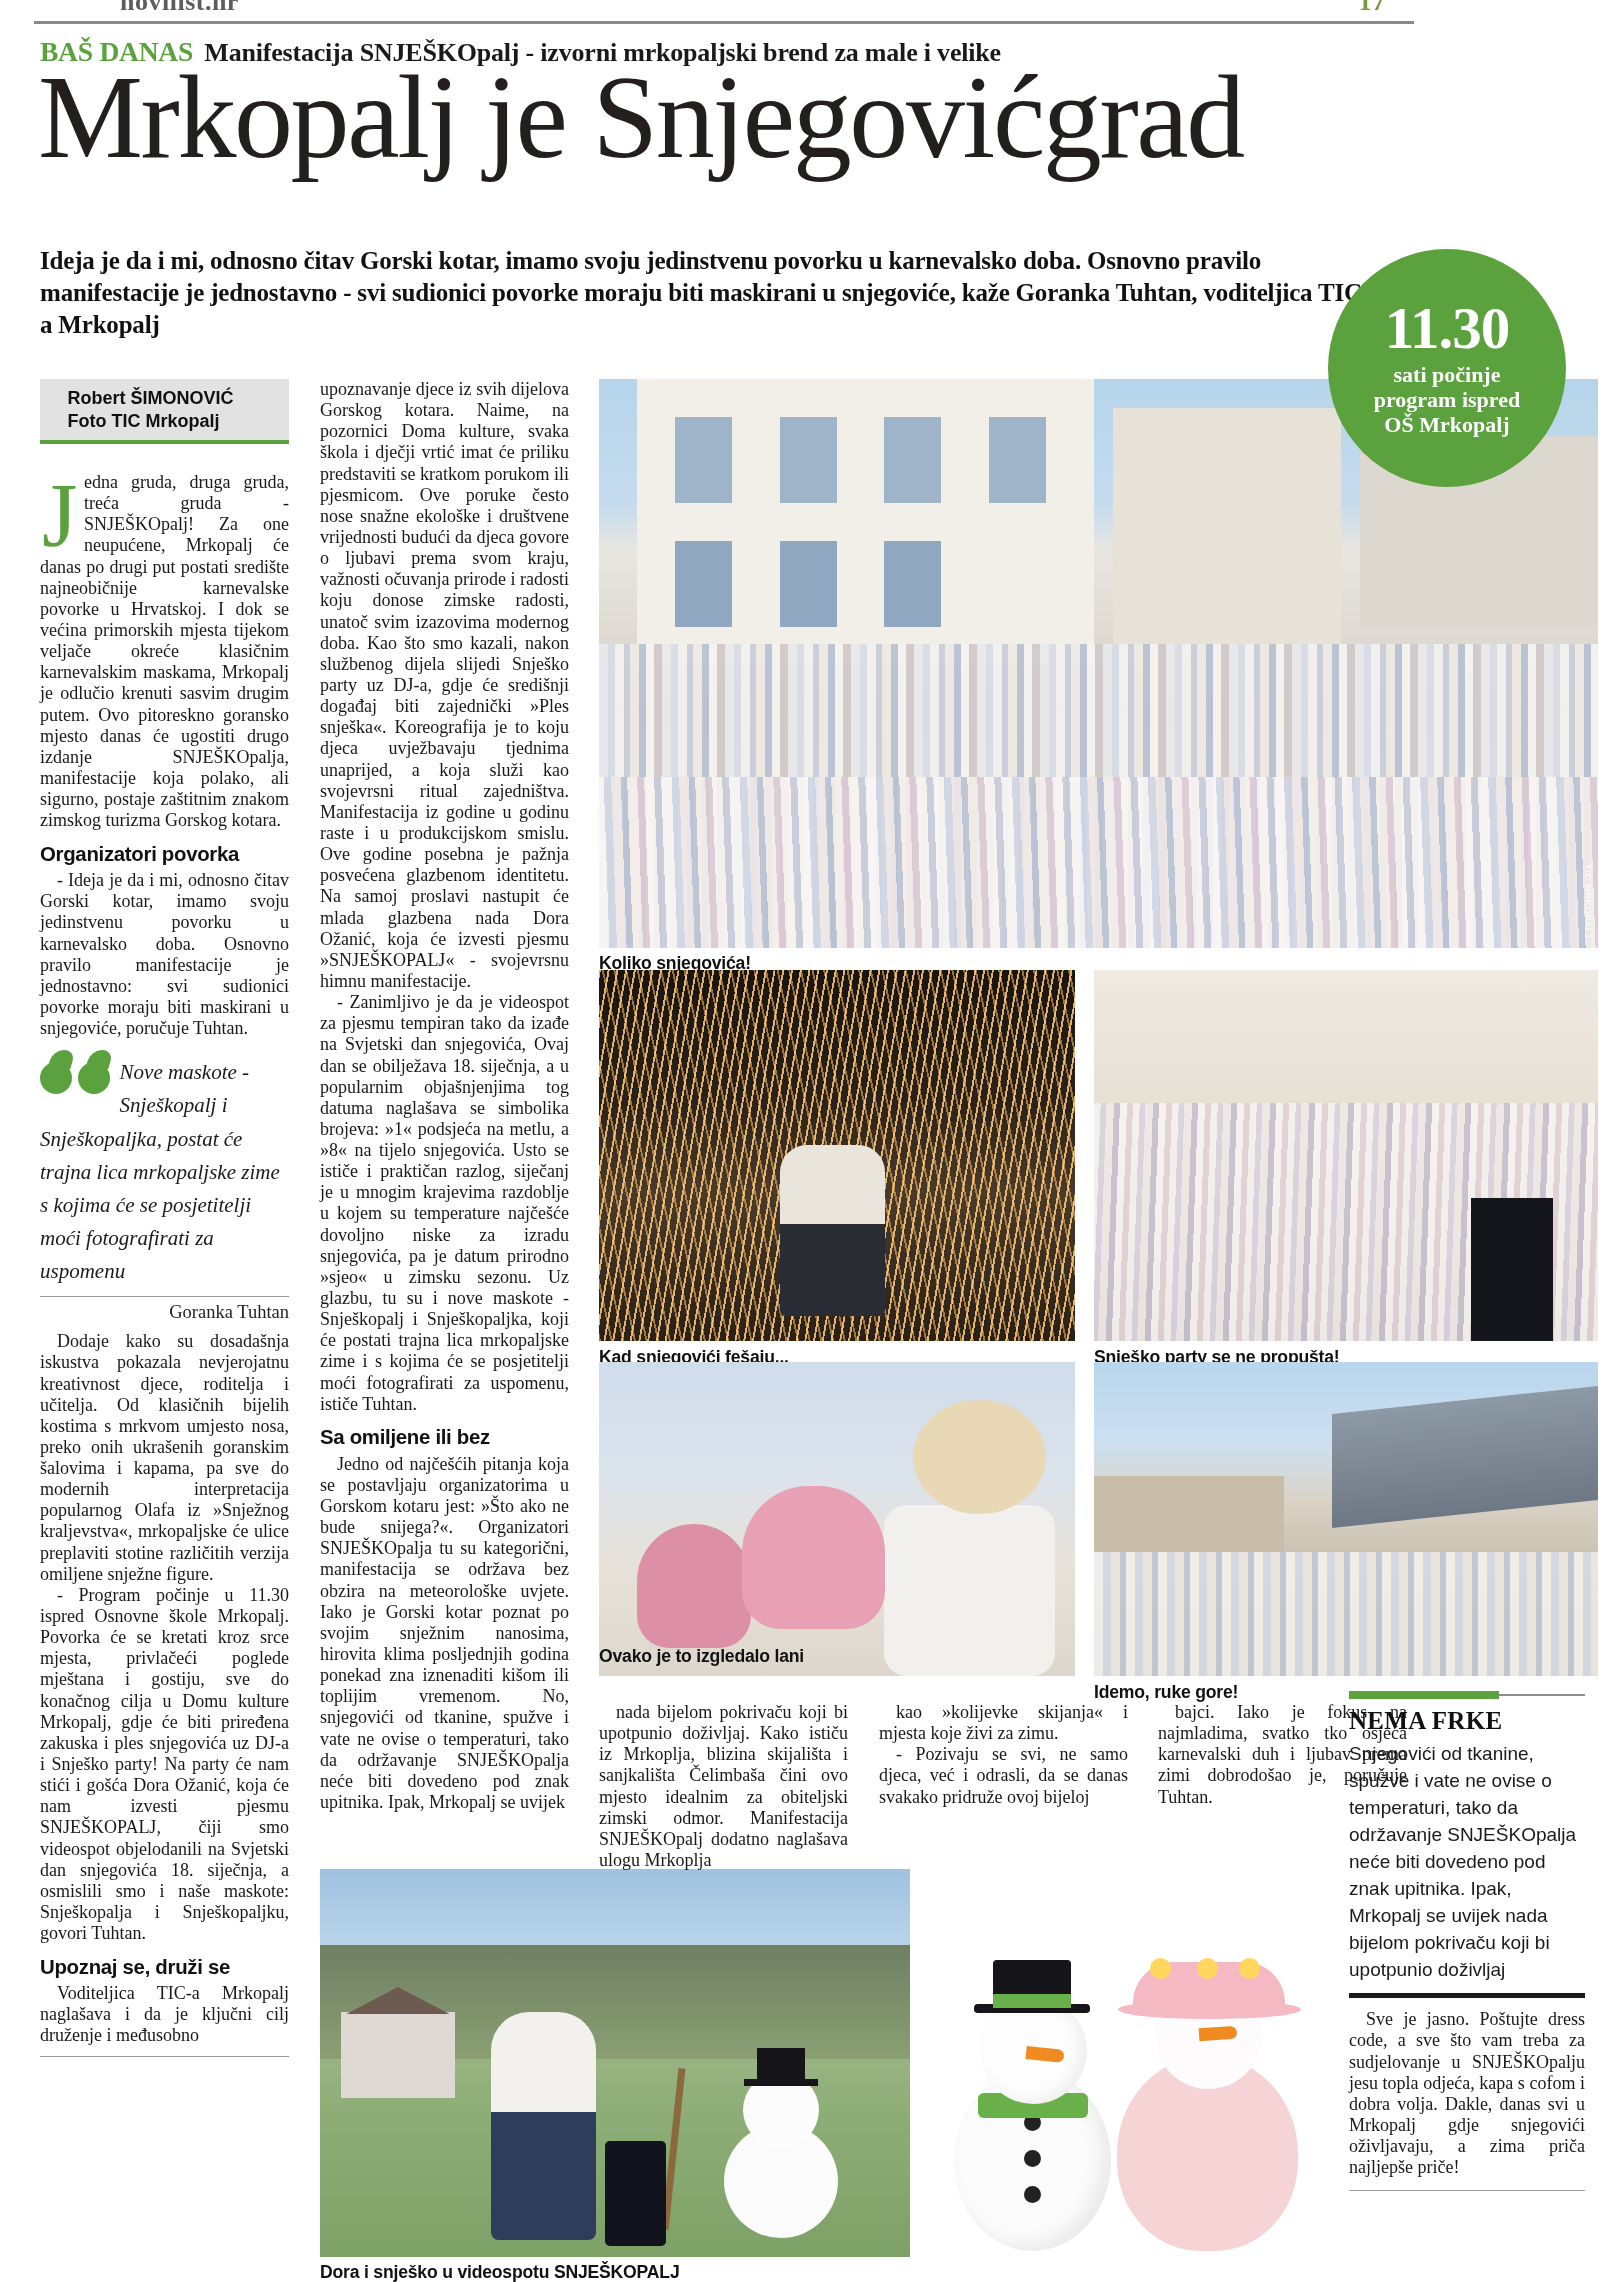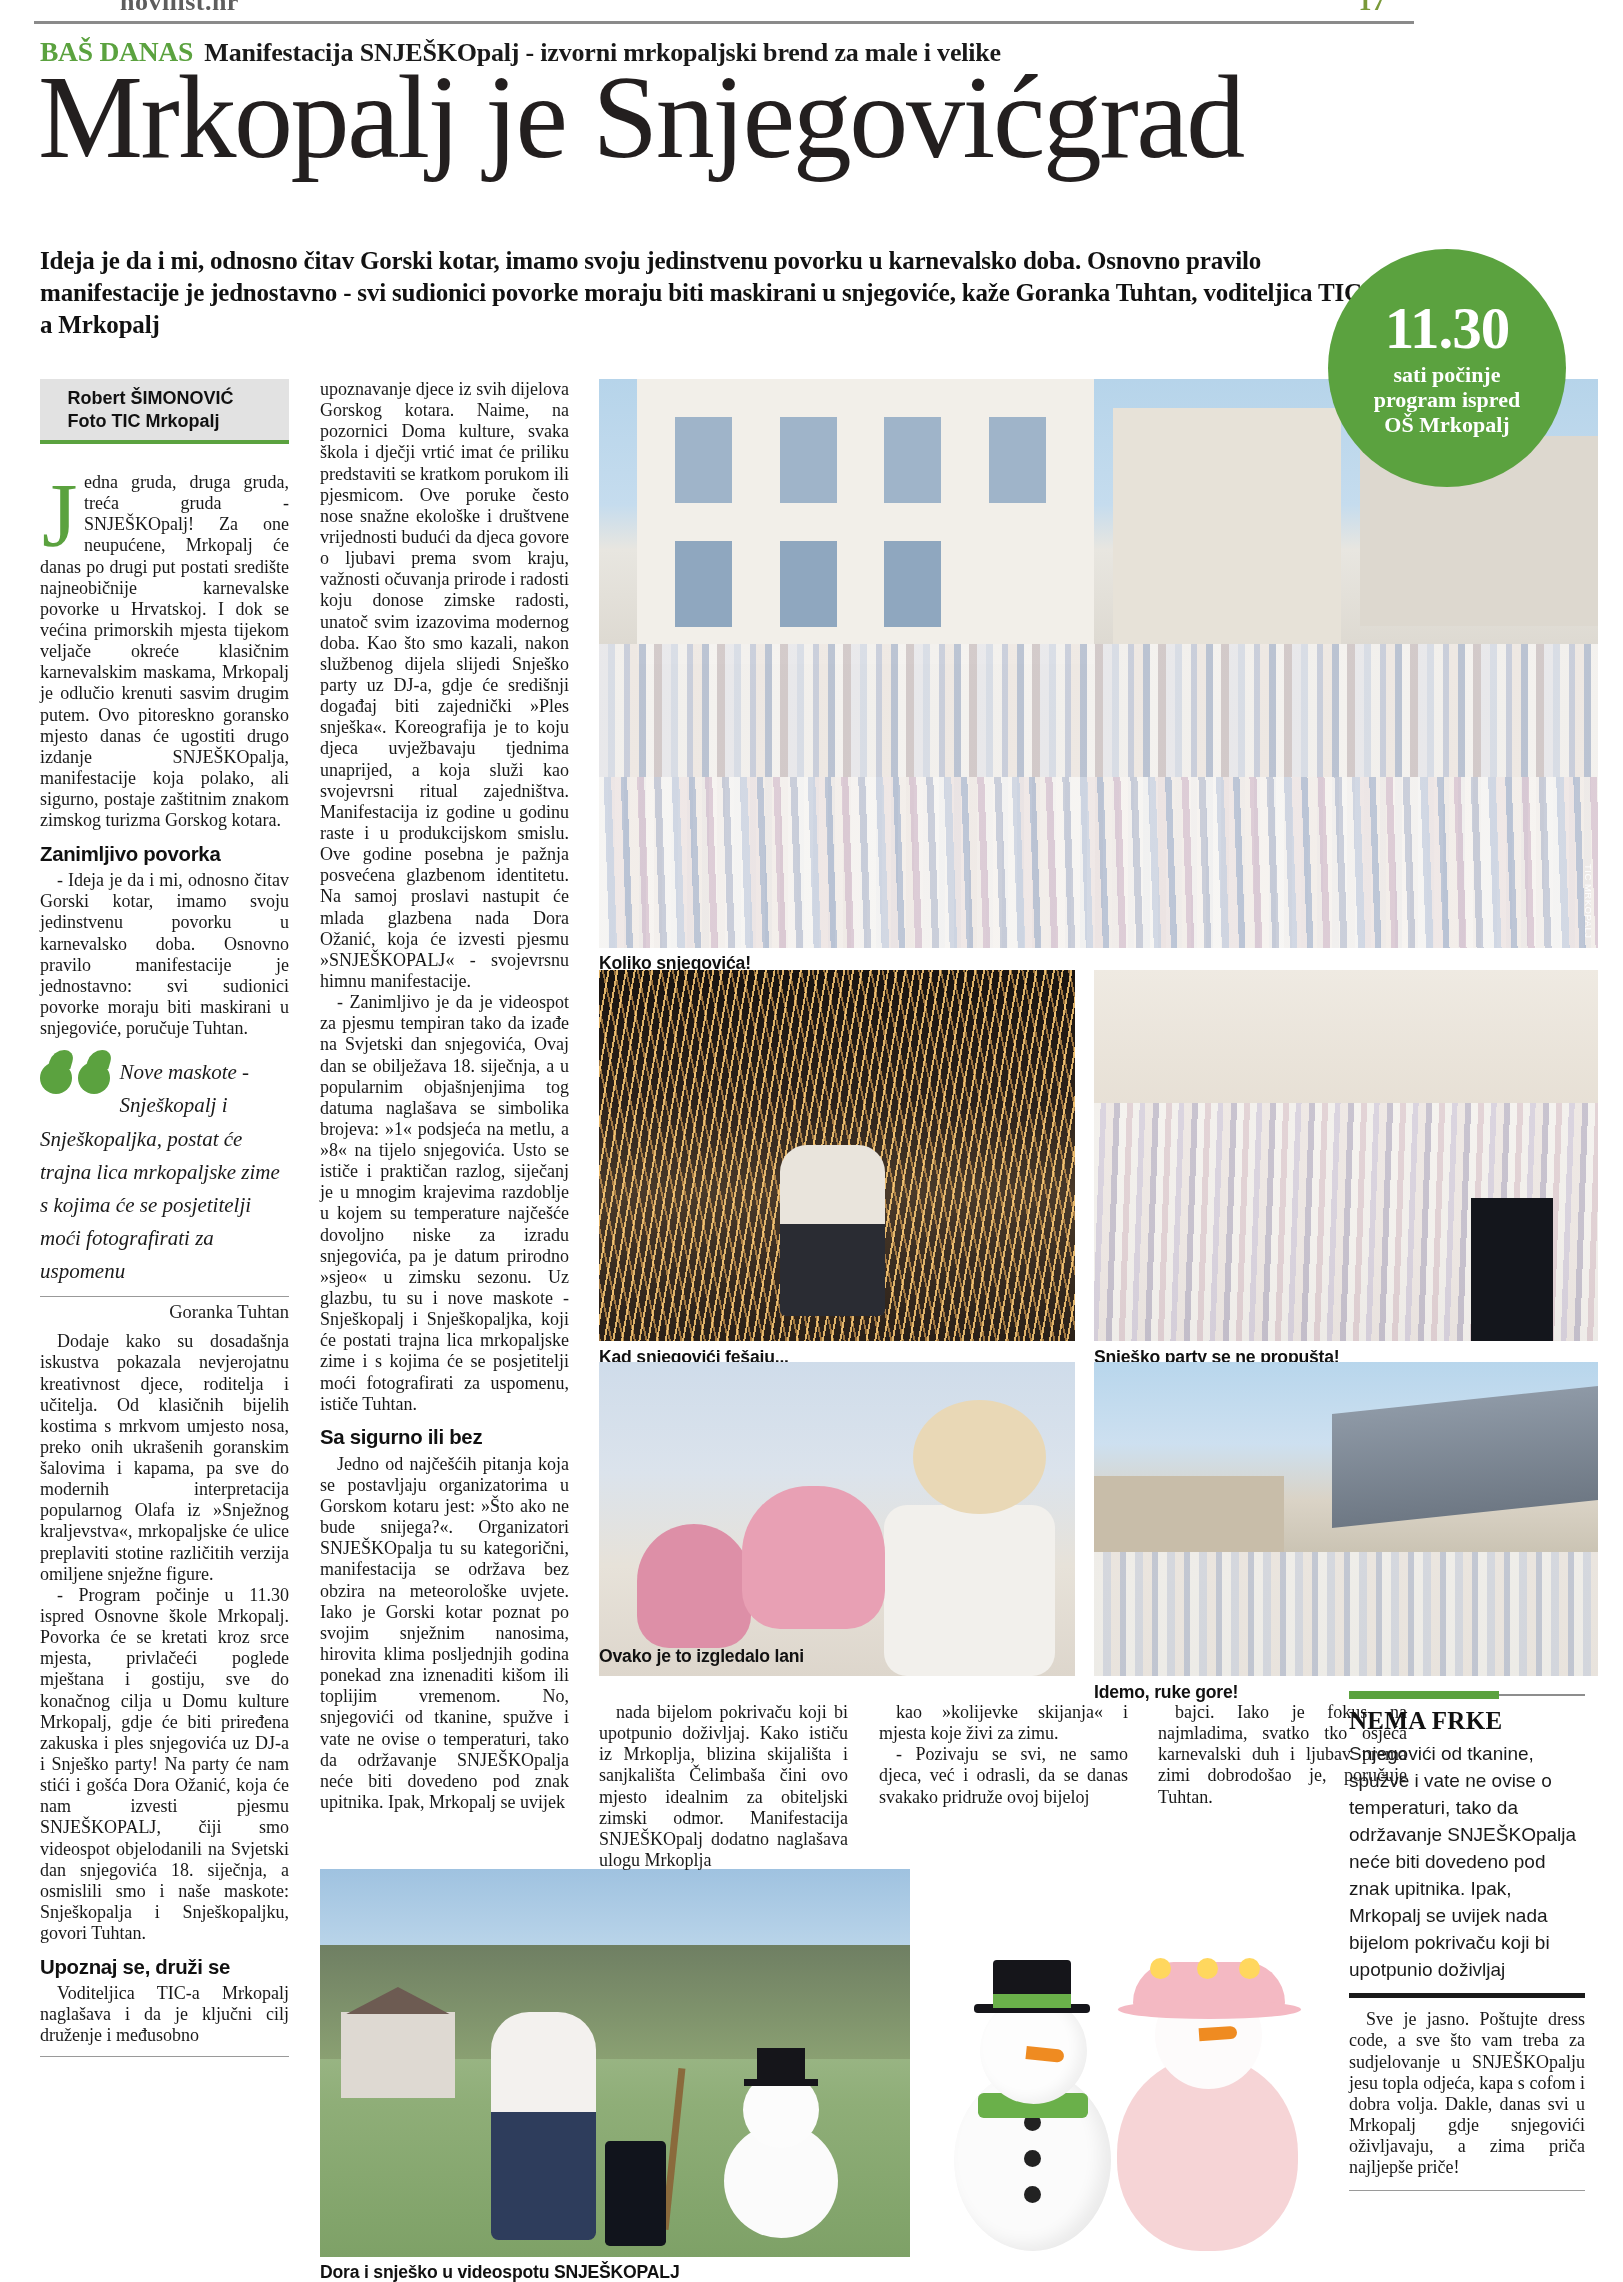--- a/index.html
+++ b/index.html
@@ -414,21 +414,21 @@
   <div class="byline-box">
     <div>Robert ŠIMONOVIĆ</div>
     <div>Foto TIC Mrkopalj</div>
   </div>
 
   <div class="col" id="col1">
     <div style="height:93px"></div>
     <p class="noind">
       <span class="dropcap">J</span><span>edna gruda, druga gruda, treća gruda - SNJEŠKOpalj! Za one neupućene, Mrkopalj će danas po drugi put postati središte najneobičnije karnevalske povorke u Hrvatskoj. I dok se većina primorskih mjesta tijekom veljače okreće klasičnim karnevalskim maskama, Mrkopalj je odlučio krenuti sasvim drugim putem. Ovo pitoreskno goransko mjesto danas će ugostiti drugo izdanje SNJEŠKOpalja, manifestacije koja polako, ali sigurno, postaje zaštitnim znakom zimskog turizma Gorskog kotara.</span>
     </p>
-    <h3 class="subhead">Zanimljivo povorka</h3>
+    <h3 class="subhead">Organizatori povorka</h3>
     <p>- Ideja je da i mi, odnosno čitav Gorski kotar, imamo svoju jedinstvenu povorku u karnevalsko doba. Osnovno pravilo manifestacije je jednostavno: svi sudionici povorke moraju biti maskirani u snjegoviće, poručuje Tuhtan.</p>
 
     <div class="pullquote">
       <div class="pq-mark">
         <span class="a"></span>
           <span class="b"></span>
       </div>
       <div class="pq-text">Nove maskote - Snješkopalj i Snješkopaljka, postat će trajna lica mrkopaljske zime s kojima će se posjetitelji moći fotografirati za uspomenu</div>
       <div class="pq-rule">
         <div class="pq-attr">Goranka Tuhtan</div>
@@ -438,21 +438,21 @@
     <p>Dodaje kako su dosadašnja iskustva pokazala nevjerojatnu kreativnost djece, roditelja i učitelja. Od klasičnih bijelih kostima s mrkvom umjesto nosa, preko onih ukrašenih goranskim šalovima i kapama, pa sve do modernih interpretacija popularnog Olafa iz »Snježnog kraljevstva«, mrkopaljske će ulice preplaviti stotine različitih verzija omiljene snježne figure.</p>
     <p>- Program počinje u 11.30 ispred Osnovne škole Mrkopalj. Povorka će se kretati kroz srce mjesta, privlačeći poglede mještana i gostiju, sve do konačnog cilja u Domu kulture Mrkopalj, gdje će biti priređena zakuska i ples snjegovića uz DJ-a i Snješko party! Na party će nam stići i gošća Dora Ožanić, koja će nam izvesti pjesmu SNJEŠKOPALJ, čiji smo videospot objelodanili na Svjetski dan snjegovića 18. siječnja, a osmislili smo i naše maskote: Snješkopalja i Snješkopaljku, govori Tuhtan.</p>
     <h3 class="subhead">Upoznaj se, druži se</h3>
     <p>Voditeljica TIC-a Mrkopalj naglašava i da je ključni cilj druženje i međusobno</p>
     <div class="col-endrule"></div>
   </div>
 
   <div class="col" id="col2">
     <p class="noind">upoznavanje djece iz svih dijelova Gorskog kotara. Naime, na pozornici Doma kulture, svaka škola i dječji vrtić imat će priliku predstaviti se kratkom porukom ili pjesmicom. Ove poruke često nose snažne ekološke i društvene vrijednosti budući da djeca govore o ljubavi prema svom kraju, važnosti očuvanja prirode i radosti koju donose zimske radosti, unatoč svim izazovima modernog doba. Kao što smo kazali, nakon službenog dijela slijedi Snješko party uz DJ-a, gdje će središnji događaj biti zajednički »Ples snješka«. Koreografija je to koju djeca uvježbavaju tjednima unaprijed, a koja služi kao svojevrsni ritual zajedništva. Manifestacija iz godine u godinu raste i u produkcijskom smislu. Ove godine posebna je pažnja posvećena glazbenom identitetu. Na samoj proslavi nastupit će mlada glazbena nada Dora Ožanić, koja će izvesti pjesmu »SNJEŠKOPALJ« - svojevrsnu himnu manifestacije.</p>
     <p>- Zanimljivo je da je videospot za pjesmu tempiran tako da izađe na Svjetski dan snjegovića, Ovaj dan se obilježava 18. siječnja, a u popularnim objašnjenjima tog datuma naglašava se simbolika brojeva: »1« podsjeća na metlu, a »8« na tijelo snjegovića. Usto se ističe i praktičan razlog, siječanj je u mnogim krajevima razdoblje u kojem su temperature najčešće dovoljno niske za izradu snjegovića, pa je datum prirodno »sjeo« u zimsku sezonu. Uz glazbu, tu su i nove maskote - Snješkopalj i Snješkopaljka, koji će postati trajna lica mrkopaljske zime i s kojima će se posjetitelji moći fotografirati za uspomenu, ističe Tuhtan.</p>
-    <h3 class="subhead">Sa sigurno ili bez</h3>
+    <h3 class="subhead">Sa omiljene ili bez</h3>
     <p>Jedno od najčešćih pitanja koja se postavljaju organizatorima u Gorskom kotaru jest: »Što ako ne bude snijega?«. Organizatori SNJEŠKOpalja tu su kategorični, manifestacija se održava bez obzira na meteorološke uvjete. Iako je Gorski kotar poznat po svojim snježnim nanosima, hirovita klima posljednjih godina ponekad zna iznenaditi kišom ili toplijim vremenom. No, snjegovići od tkanine, spužve i vate ne ovise o temperaturi, tako da održavanje SNJEŠKOpalja neće biti dovedeno pod znak upitnika. Ipak, Mrkopalj se uvijek</p>
   </div>
 
   <div class="photo" id="photo1">
     <div class="ph1-bldg" style="left:38px;top:0;width:457px;height:285px;"></div>
     <div class="ph1-bldg" style="left:514px;top:28.5px;width:228px;height:238px;background:#e7e2d8;"></div>
     <div class="ph1-bldg" style="left:761px;top:57px;width:238px;height:190px;background:#ddd8cf;"></div>
     <div style="position:absolute;left:76px;top:38px;width:57px;height:86px;background:#9fb4c9;"></div>
     <div style="position:absolute;left:181px;top:38px;width:57px;height:86px;background:#9fb4c9;"></div>
     <div style="position:absolute;left:285px;top:38px;width:57px;height:86px;background:#9fb4c9;"></div>

